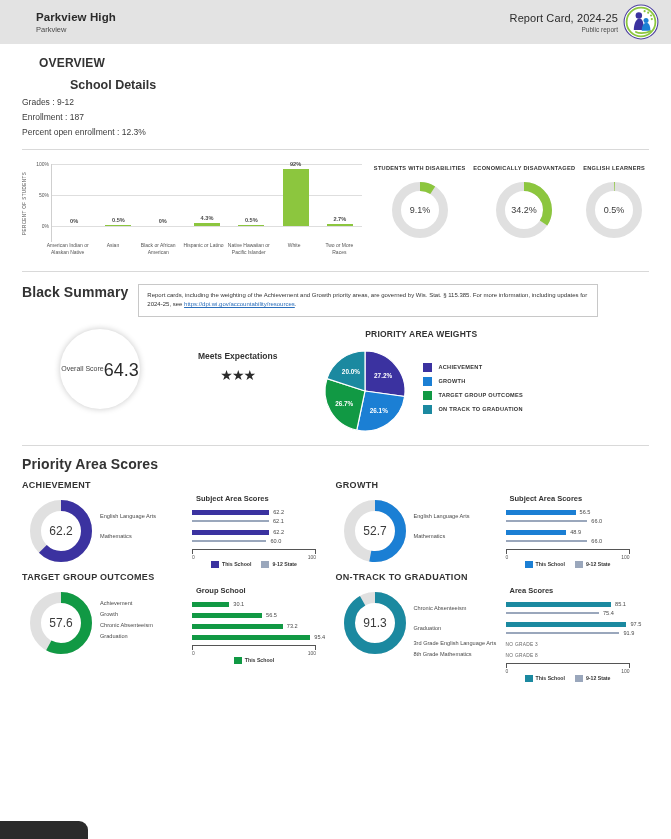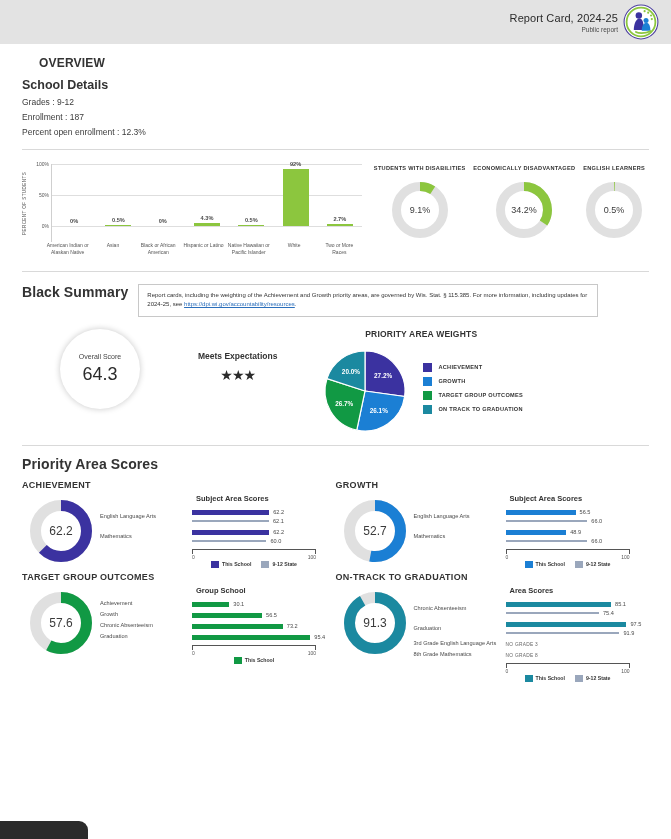--- a/index.html
+++ b/index.html
@@ -35,21 +35,21 @@
   
   .page { padding: 0 22px; }
   .sec-rule { border-bottom: 1px solid #d9d9d9; margin: 7px 0 0 0; }
 
   h1.overview {
     font-size: 12px; font-weight: bold; color: #333; letter-spacing: .2px;
     margin-top: 12px;
     margin-left: 17px;
   }
   h2.subhead {
-    font-size: 12.5px; font-weight: bold; color: #333; margin-top: 8px;
+    font-size: 12.5px; font-weight: bold; color: #333; margin-top: 8px; margin-left: 48px;
   }
   .detail-line { font-size: 8.5px; color: #3b3b3b; margin-top: 5px; }
 
   h2.section {
     font-size: 14px; font-weight: bold; color: #333; letter-spacing: .1px;
   }
 
   
   .student-groups-row { display: flex; margin-top: 14px; }
   .bar-panel { width: 340px; position: relative; }
@@ -82,21 +82,21 @@
   .score-summary-row { display: flex; margin-top: 12px; align-items: flex-start; }
   .note-box {
     border: 1px solid #c8c8c8; padding: 6px 8px; font-size: 6px; line-height: 1.6;
     color: #333; width: 460px; margin-left: 10px;
   }
   .note-link { color: #2a6ebb; }
   .summary-body { display: flex; margin-top: 12px; align-items: flex-start; }
   .overall-circle {
     width: 80px; height: 80px; border-radius: 50%; background: #fff;
     box-shadow: 0 0 6px rgba(0,0,0,.22);
-    display: flex; flex-direction: column; align-items: center; justify-content: center;
+    display: flex; flex-direction: row; align-items: center; justify-content: center;
     margin-left: 38px;
   }
   .overall-label { font-size: 7px; color: #444; }
   .overall-value { font-size: 18px; color: #2b2b2b; margin-top: 4px; }
   .meets-block { margin-left: 58px; margin-top: 22px; text-align: center; }
   .meets-text { font-size: 8.5px; font-weight: bold; color: #333; }
   .stars { font-size: 14px; color: #2b2b2b; letter-spacing: -1px; margin-top: 6px; }
 
   .pie-block { margin-left: 42px; text-align: center; }
   .pie-title { font-size: 8.5px; font-weight: bold; color: #333; letter-spacing: .2px; }
@@ -135,20 +135,24 @@
 
   .corner-shape {
     position: absolute; left: 0; bottom: 0; width: 88px; height: 18px;
     background: #2b2b2b; border-top-right-radius: 9px;
   }
 </style>
 </head>
 <body>
 
 <div class="header">
+  <div class="header-left">
+    <div class="school-name">Parkview High</div>
+    <div class="district-name">Parkview</div>
+  </div>
   <div class="header-right">
     <div class="header-right-text">
       <div class="report-title">Report Card, 2024-25</div>
       <div class="report-sub">Public report</div>
     </div>
     <svg class="dpi-logo" viewBox="0 0 100 100">
       <circle cx="50" cy="50" r="47" fill="#ffffff" stroke="#4b3f9e" stroke-width="3"></circle>
       <circle cx="50" cy="50" r="40" fill="#ffffff" stroke="#8cc63e" stroke-width="5"></circle>
       <path d="M30 72 C30 52,38 40,46 40 C54 40,58 52,58 72 Z" fill="#3b32a0"></path>
       <circle cx="44" cy="32" r="9" fill="#3b32a0"></circle>

